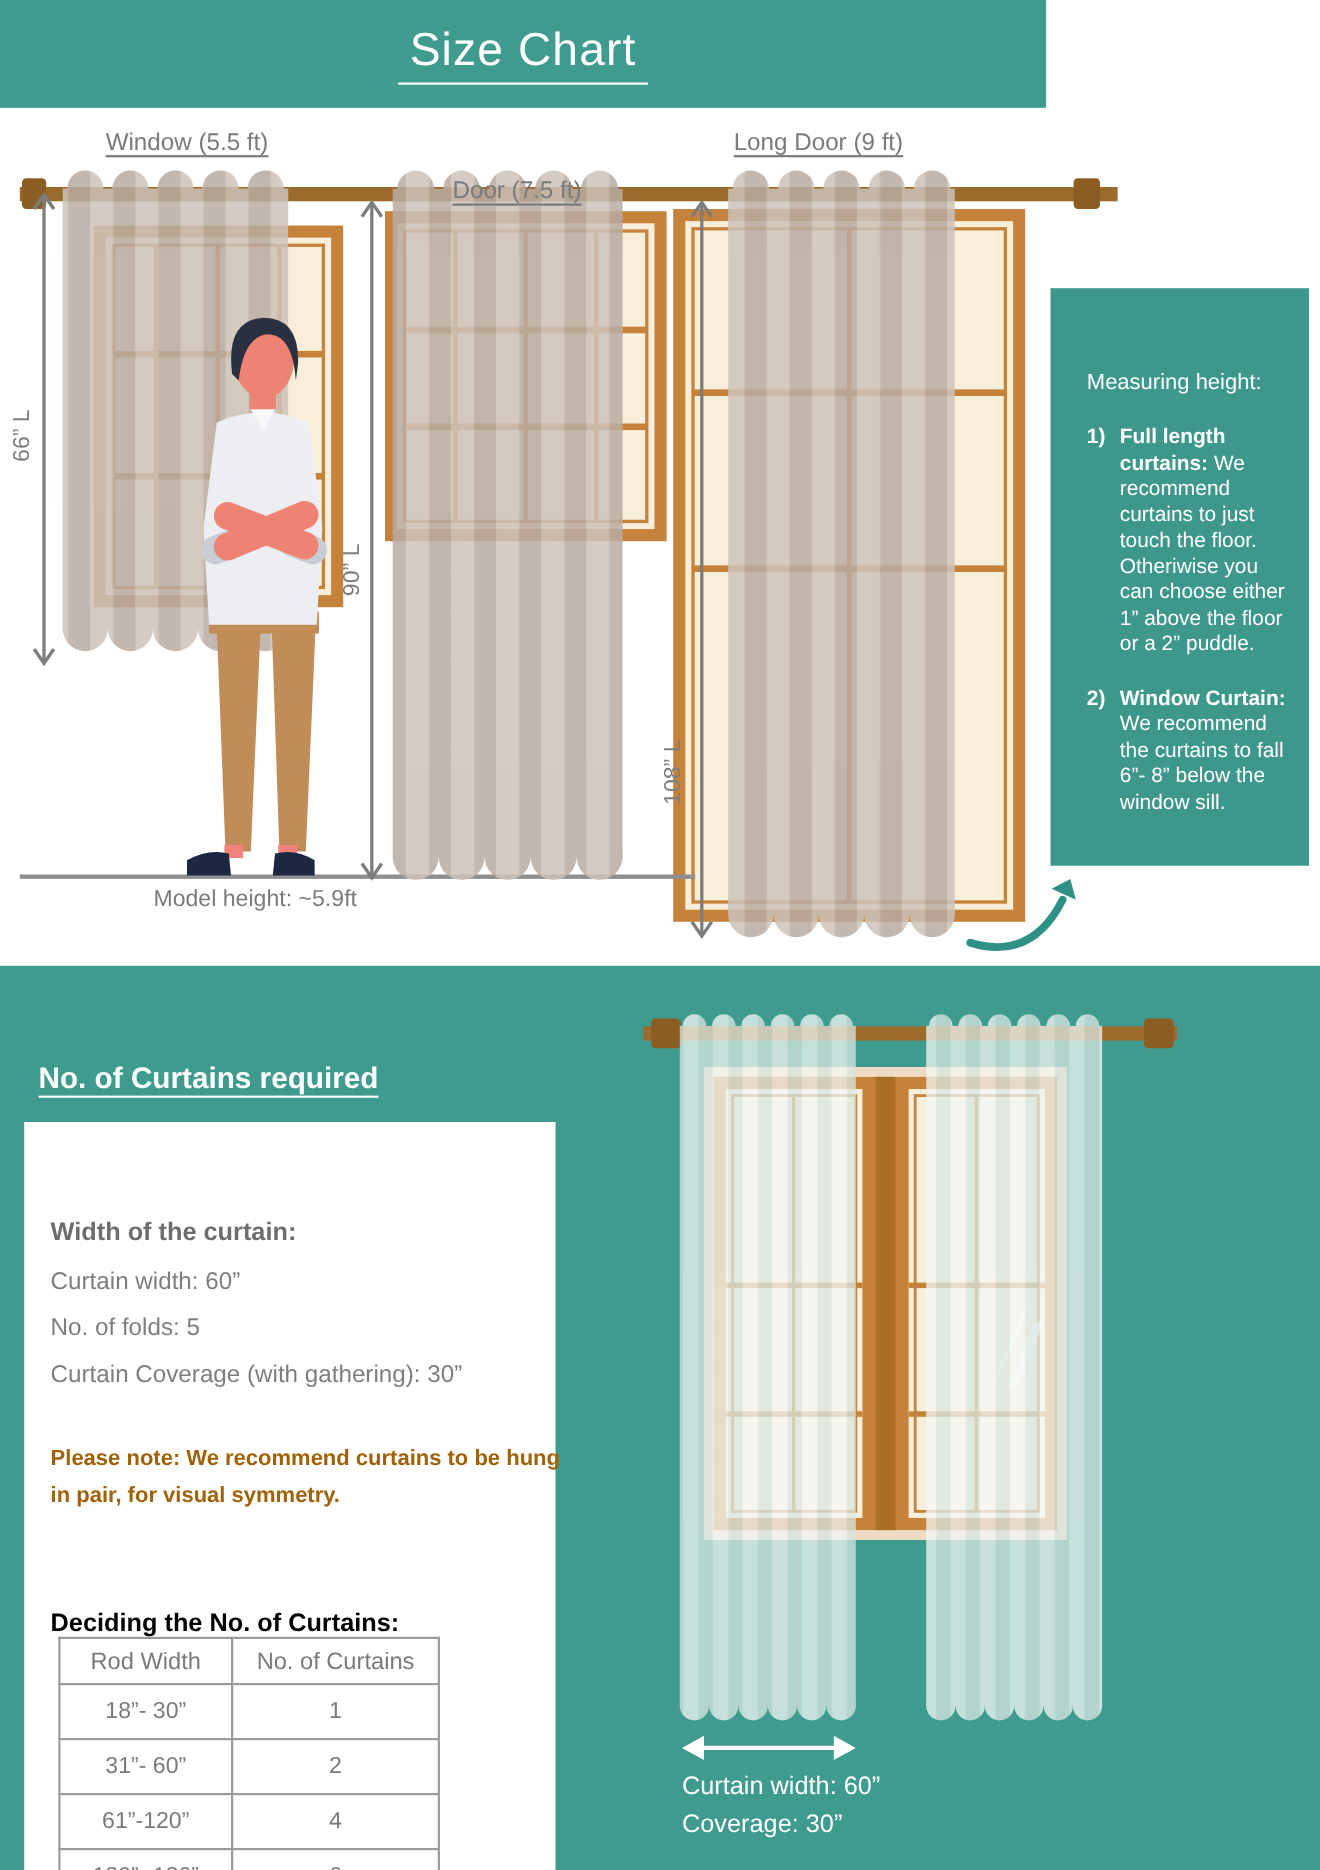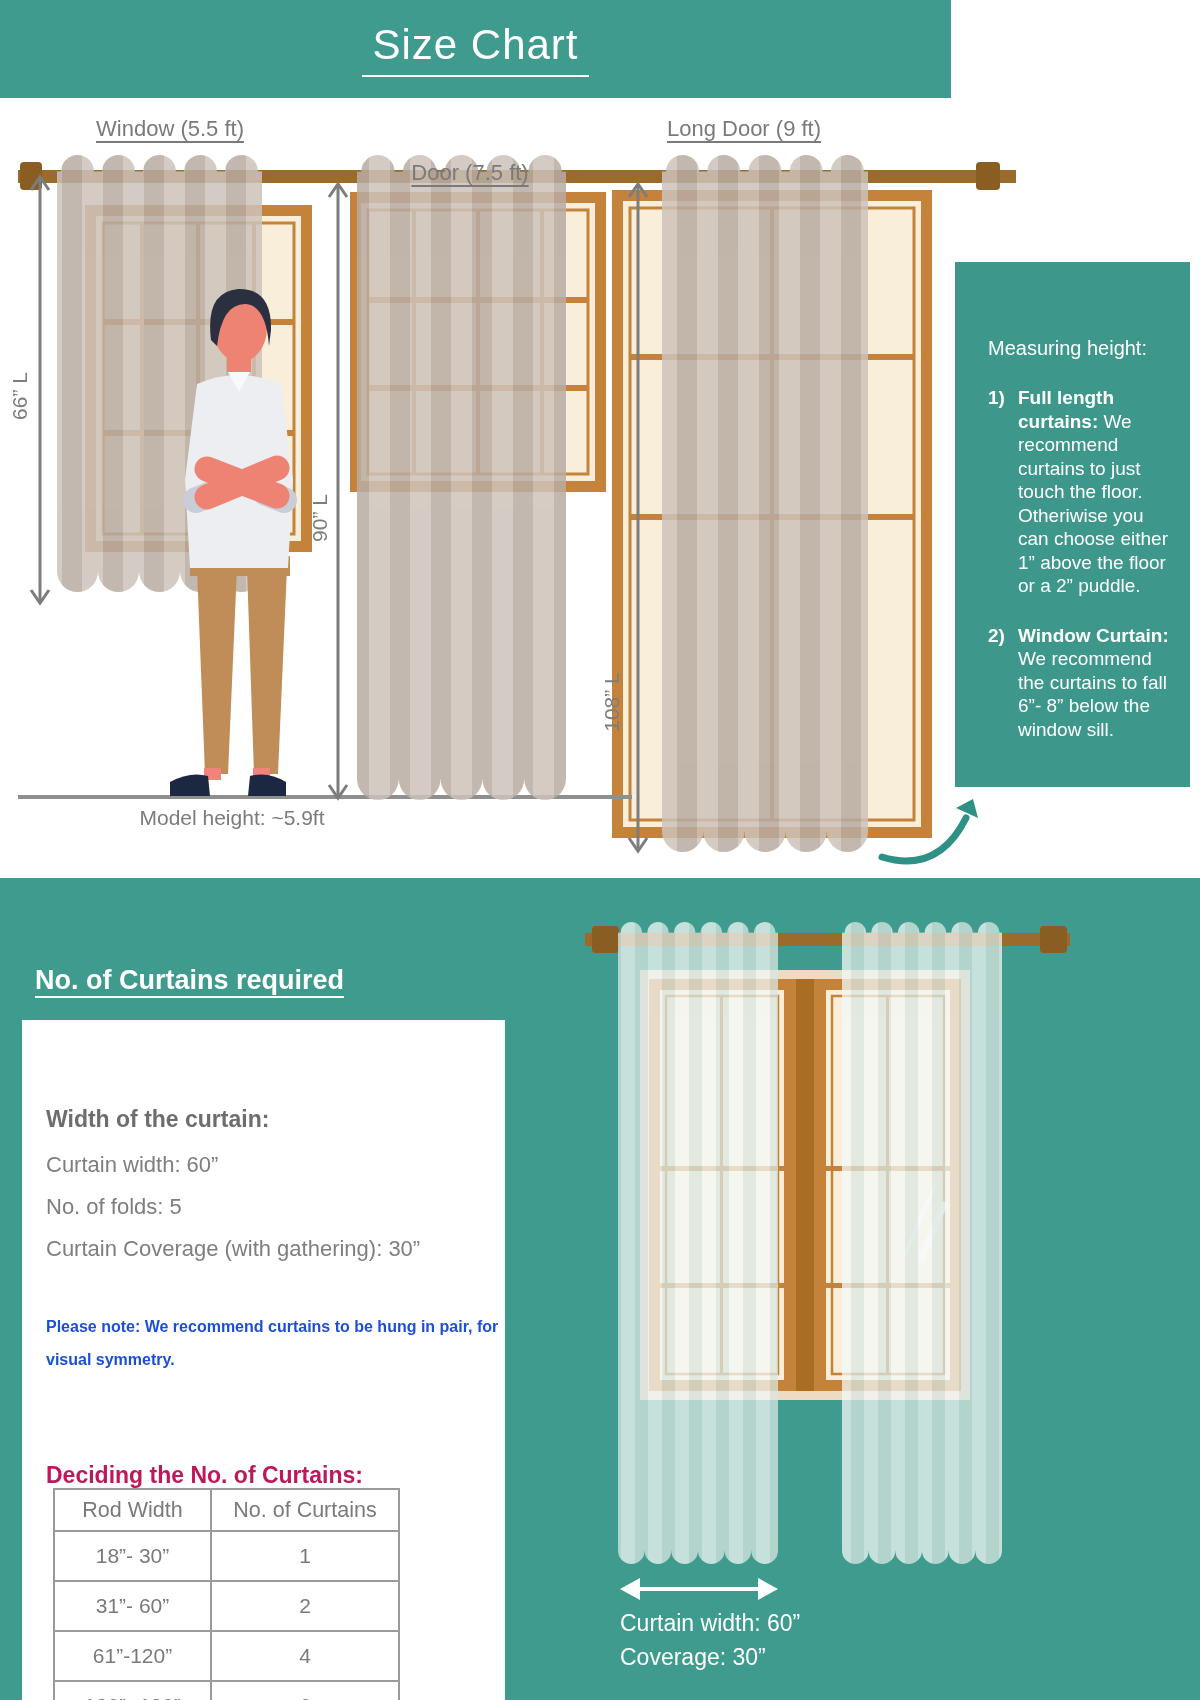--- a/index.html
+++ b/index.html
@@ -26,22 +26,22 @@
   .ib-num{width:30px;flex:none;font-weight:bold;}
   .ib-lead{font-weight:bold;}
   .ib-lead.block{display:block;}
   #req-heading{left:35px;top:925px;color:#ffffff;font-size:27px;font-weight:bold;
       text-decoration:underline;text-underline-offset:7px;margin-top:40px;}
   #card{left:22px;top:1020px;width:483px;height:708px;background:#ffffff;}
   .card-el{position:absolute;left:24px;color:#7e7e7e;}
   #width-heading{top:86px;font-size:23px;font-weight:bold;color:#6d6d6d;}
   .spec-line{font-size:22px;}
   #spec-0{top:132px;} #spec-1{top:174px;} #spec-2{top:216px;}
-  #pair-note{top:290px;width:474px;font-size:16px;font-weight:bold;color:#1d4ed8;line-height:33px;}
-  #table-heading{top:442px;font-size:23px;font-weight:bold;color:#be185d;}
+  #pair-note{top:290px;width:474px;font-size:20px;font-weight:bold;color:#a16207;line-height:33px;}
+  #table-heading{top:442px;font-size:23px;font-weight:bold;color:#000000;}
   #rod-table{position:absolute;left:31px;top:468px;border-collapse:collapse;
       color:#7a7a7a;font-size:21px;text-align:center;}
   #rod-table th{width:153px;height:38px;font-weight:normal;font-size:21.5px;
       border:2px solid #9a9a9a;}
   #rod-table th + th{width:184px;}
   #rod-table td{height:46px;border:2px solid #9a9a9a;}
   #bl-width-label{left:620px;top:1606px;color:#ffffff;font-size:23px;line-height:34px;}
   #bl-pleated-label{left:796px;top:1608px;color:#ffffff;font-size:22px;
       font-style:italic;line-height:33px;}
   #bl-pleated-label .indent{padding-left:24px;display:block;}

